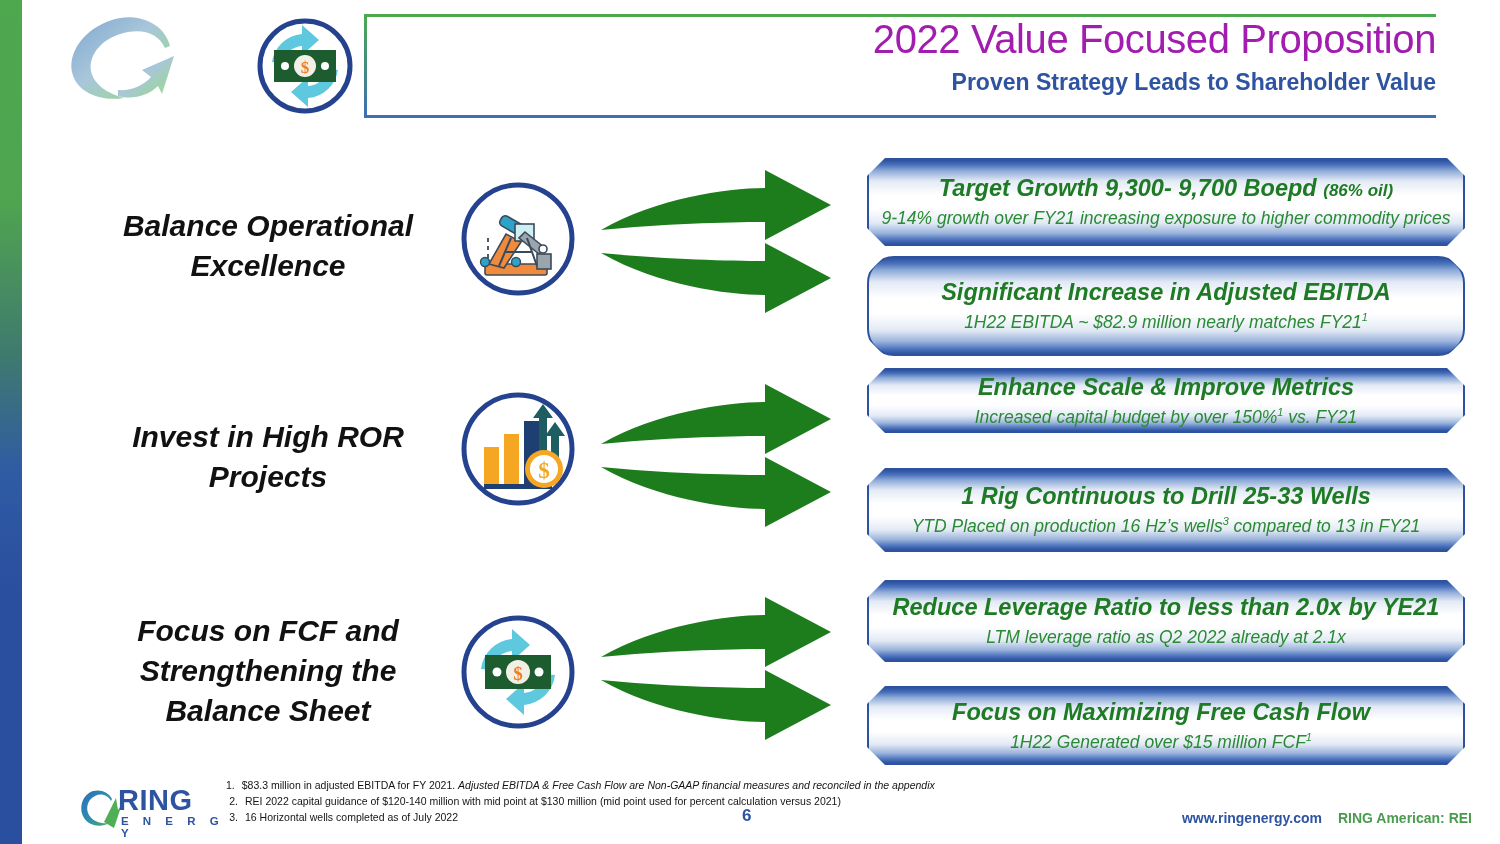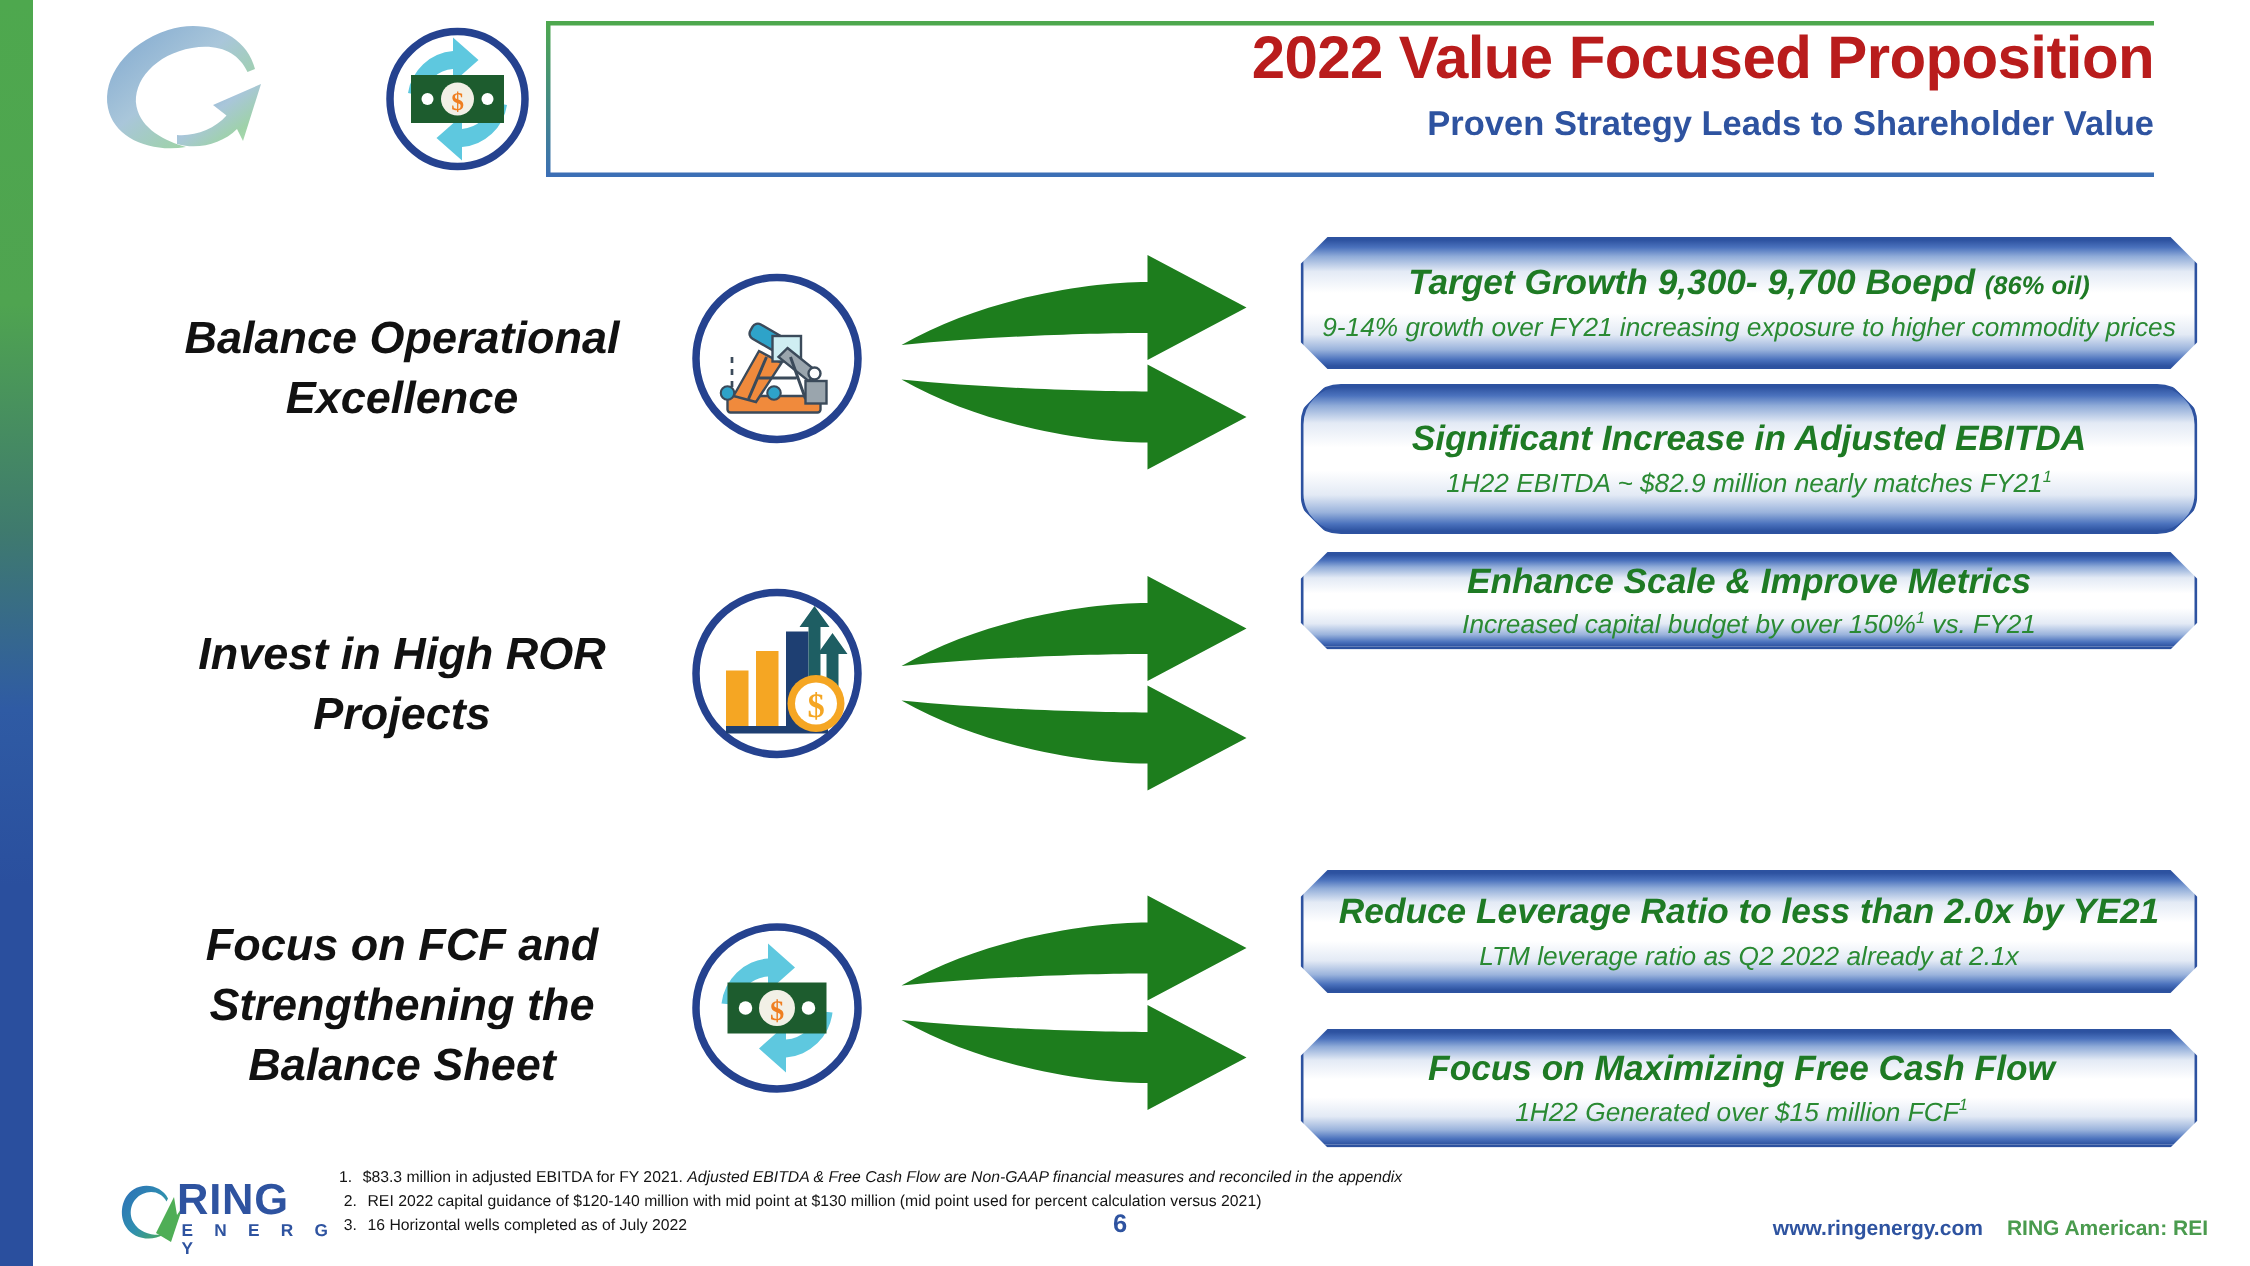--- a/index.html
+++ b/index.html
@@ -19,21 +19,21 @@
   .header{ position:absolute; left:0; top:0; width:1500px; height:132px; }
   .swoosh{ position:absolute; left:58px; top:8px; width:150px; height:112px; }
   .hdr-icon{ position:absolute; left:250px; top:16px; width:110px; height:100px; }
   .hdr-rules{ position:absolute; left:364px; top:14px; width:1072px; height:104px; }
   .rule-top{ position:absolute; left:0; top:0; width:1072px; height:3px; background:#4ea84e; }
   .rule-bot{ position:absolute; left:0; bottom:0; width:1072px; height:3px; background:#3c6fb5; }
   .rule-left{ position:absolute; left:0; top:0; width:3px; height:104px;
     background:linear-gradient(180deg,#4ea84e,#3c6fb5); }
   .title-wrap{ position:absolute; right:64px; top:18px; text-align:right; }
   .title{
-    font-size:40px; font-weight:bold; color:#b91c1c; letter-spacing:-0.4px;
+    font-size:40px; font-weight:normal; color:#a21caf; letter-spacing:-0.4px;
     line-height:1.05; white-space:nowrap;
   }
   .subtitle{
     font-size:23px; font-weight:bold; color:#2e53a0; margin-top:9px;
     white-space:nowrap;
   }
   
   .row{ position:absolute; left:22px; width:1478px; }
   .row-label{
     position:absolute; left:76px; width:340px;
@@ -207,20 +207,26 @@
     </svg>
   </div>
 
   <div class="box" style="top:6px;height:65px;">
     <div class="box-head">Enhance Scale &amp; Improve Metrics</div>
     <div class="box-sub">
       <span>Increased capital budget by over 150%</span><sup>1</sup><span> vs. FY21</span>
     </div>
   </div>
 
+  <div class="box" style="top:106px;height:84px;">
+    <div class="box-head">1 Rig Continuous to Drill 25-33 Wells</div>
+    <div class="box-sub">
+      <span>YTD Placed on production 16 Hz’s wells</span><sup>3</sup><span> compared to 13 in FY21</span>
+    </div>
+  </div>
 </div>
 
 <div class="row" style="top:575px;height:190px;">
   <div class="row-label" style="top:36px;">Focus on FCF and Strengthening the Balance Sheet</div>
 
   <div class="row-icon" style="top:38px;">
     <svg viewBox="0 0 118 118" width="118" height="118">
       <circle cx="59" cy="59" r="54" fill="#fff" stroke="#25428f" stroke-width="5"></circle>
       <path d="M22,56 a34,34 0 0 1 31,-30 l0,-10 l18,16 l-18,16 l0,-10 a23,23 0 0 0 -21,19 Z" fill="#5ec8df"></path>
       <path d="M96,62 a34,34 0 0 1 -31,30 l0,10 l-18,-16 l18,-16 l0,10 a23,23 0 0 0 21,-19 Z" fill="#5ec8df"></path>

